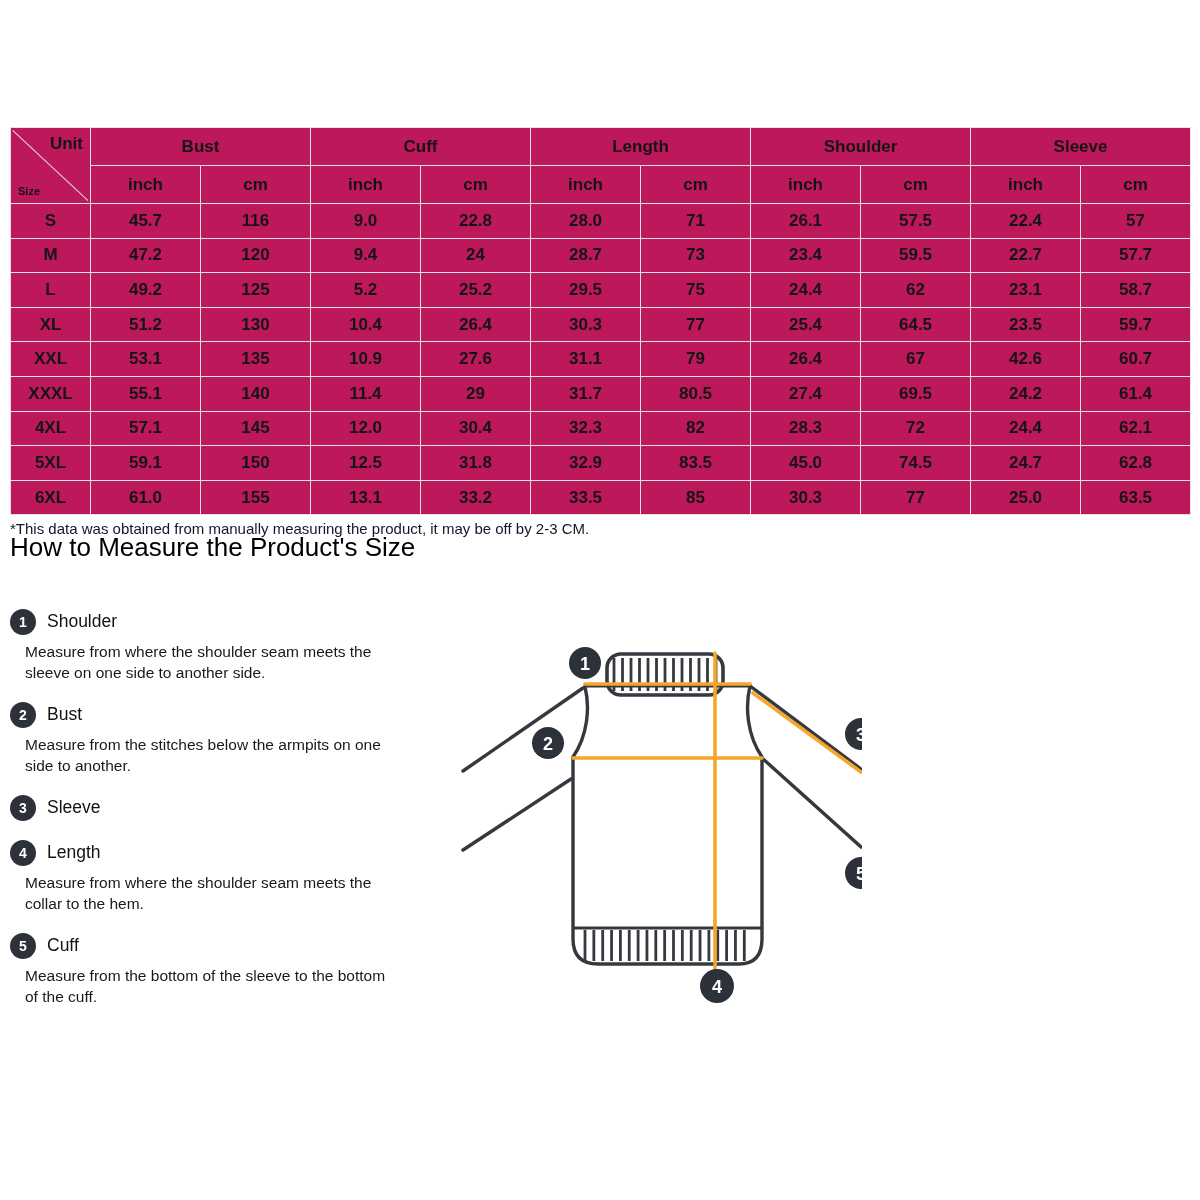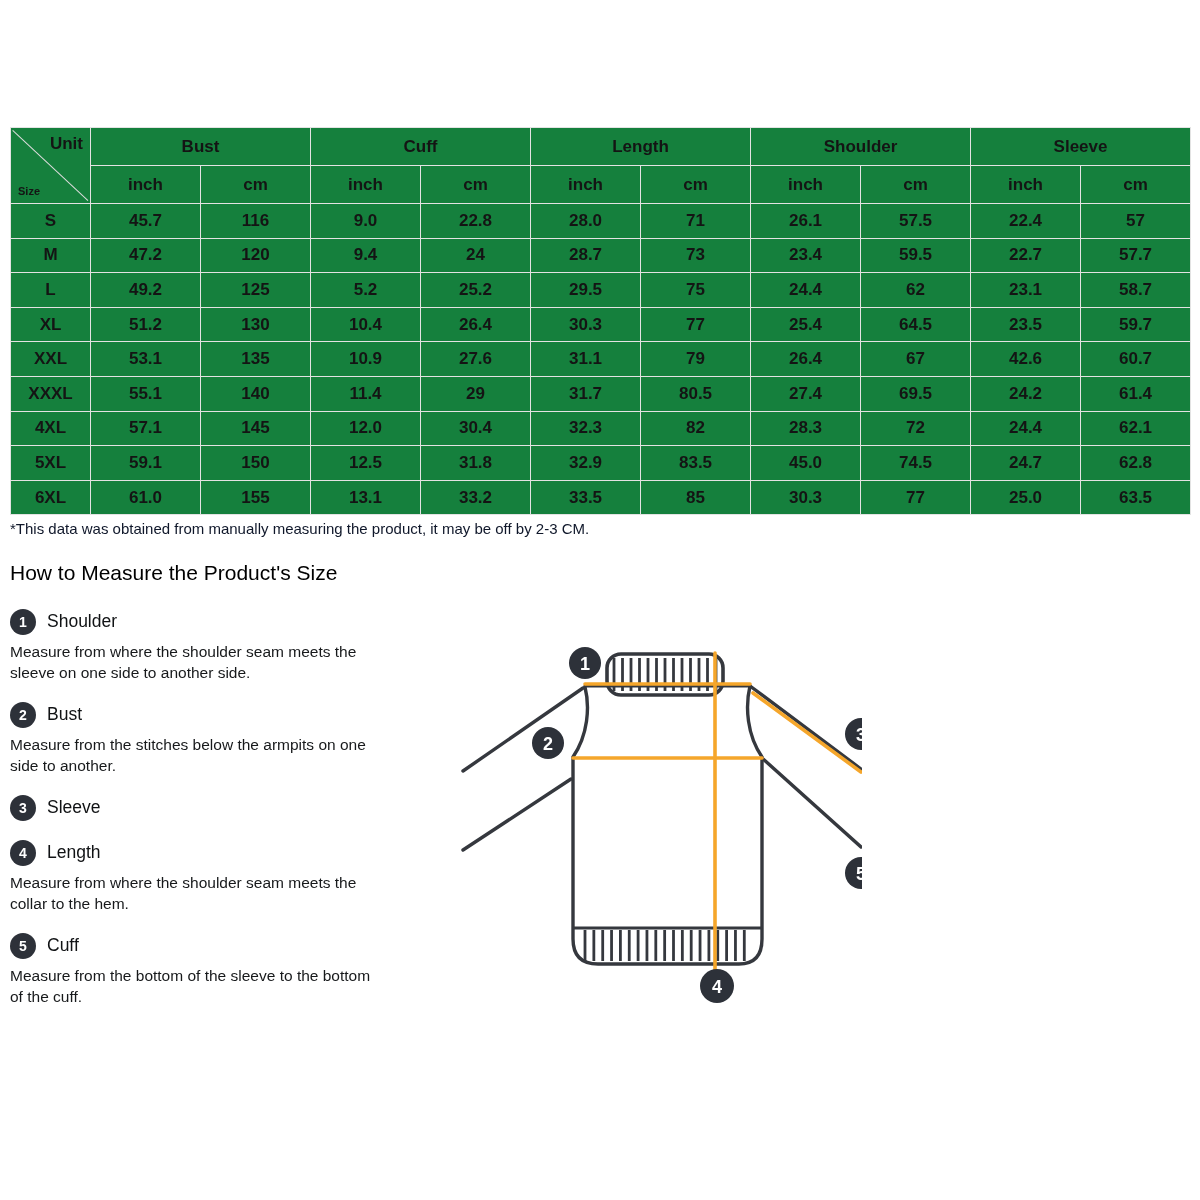--- a/index.html
+++ b/index.html
@@ -11,21 +11,21 @@
   *{margin:0;padding:0;box-sizing:border-box;}
   html,body{background:#fff;}
   body{
     width:1200px;height:1200px;position:relative;overflow:hidden;
     font-family:"Liberation Sans", sans-serif;color:#151719;
   }
 
   
   table.size-chart{
     position:absolute;left:10px;top:127px;width:1180px;
-    border-collapse:collapse;table-layout:fixed;background:#15803d;
+    border-collapse:collapse;table-layout:fixed;background:#be185d;
   }
   table.size-chart th,table.size-chart td{
     border:1px solid var(--border);
     text-align:center;vertical-align:middle;
     font-size:17px;font-weight:600;color:#141414;padding:0;
   }
   table.size-chart thead tr{height:38px;}
   table.size-chart tbody tr{height:34.6px;}
   th.corner{position:relative;}
   .corner-unit{position:absolute;top:6px;right:7px;font-size:17px;font-weight:600;}
@@ -35,35 +35,36 @@
     background:#DCDCDC;transform-origin:0 0;transform:rotate(43deg);
   }
 
   .footnote{
     position:absolute;left:10px;top:520px;
     font-size:15px;font-weight:400;color:#0f172a;
   }
 
   
   .measure-title{
-    position:absolute;left:10px;top:561px;
-    font-size:21px;font-weight:400;color:#000;
+    position:absolute;left:10px;top:532px;
+    font-size:26px;font-weight:400;color:#000;
   }
   .measure-list{position:absolute;left:10px;top:608px;width:440px;}
   .mi{margin-bottom:18px;}
   .mi-head{display:flex;align-items:center;gap:11px;height:27px;}
   .mi-badge{
     width:26px;height:26px;border-radius:50%;background:var(--badge);
     color:#fff;font-size:14px;font-weight:700;
     display:flex;align-items:center;justify-content:center;flex:0 0 26px;
   }
   .mi-label{font-size:17.5px;font-weight:500;color:#101214;}
   .mi-desc{
     margin-top:7px;font-size:15.5px;line-height:20.5px;color:#17191b;
     white-space:pre-line;
+    margin-left:15px;
   }
 
   
   .diagram{position:absolute;left:455px;top:598px;}
   .dk{stroke:var(--outline);fill:none;stroke-linecap:round;}
   .og{stroke:var(--accent);fill:none;stroke-linecap:round;}
   .rib{stroke:var(--outline);stroke-width:2.8;}
   .badge-circle{fill:var(--badge);stroke:none;}
   .badge-num{
     fill:#fff;font-family:"Liberation Sans",sans-serif;

